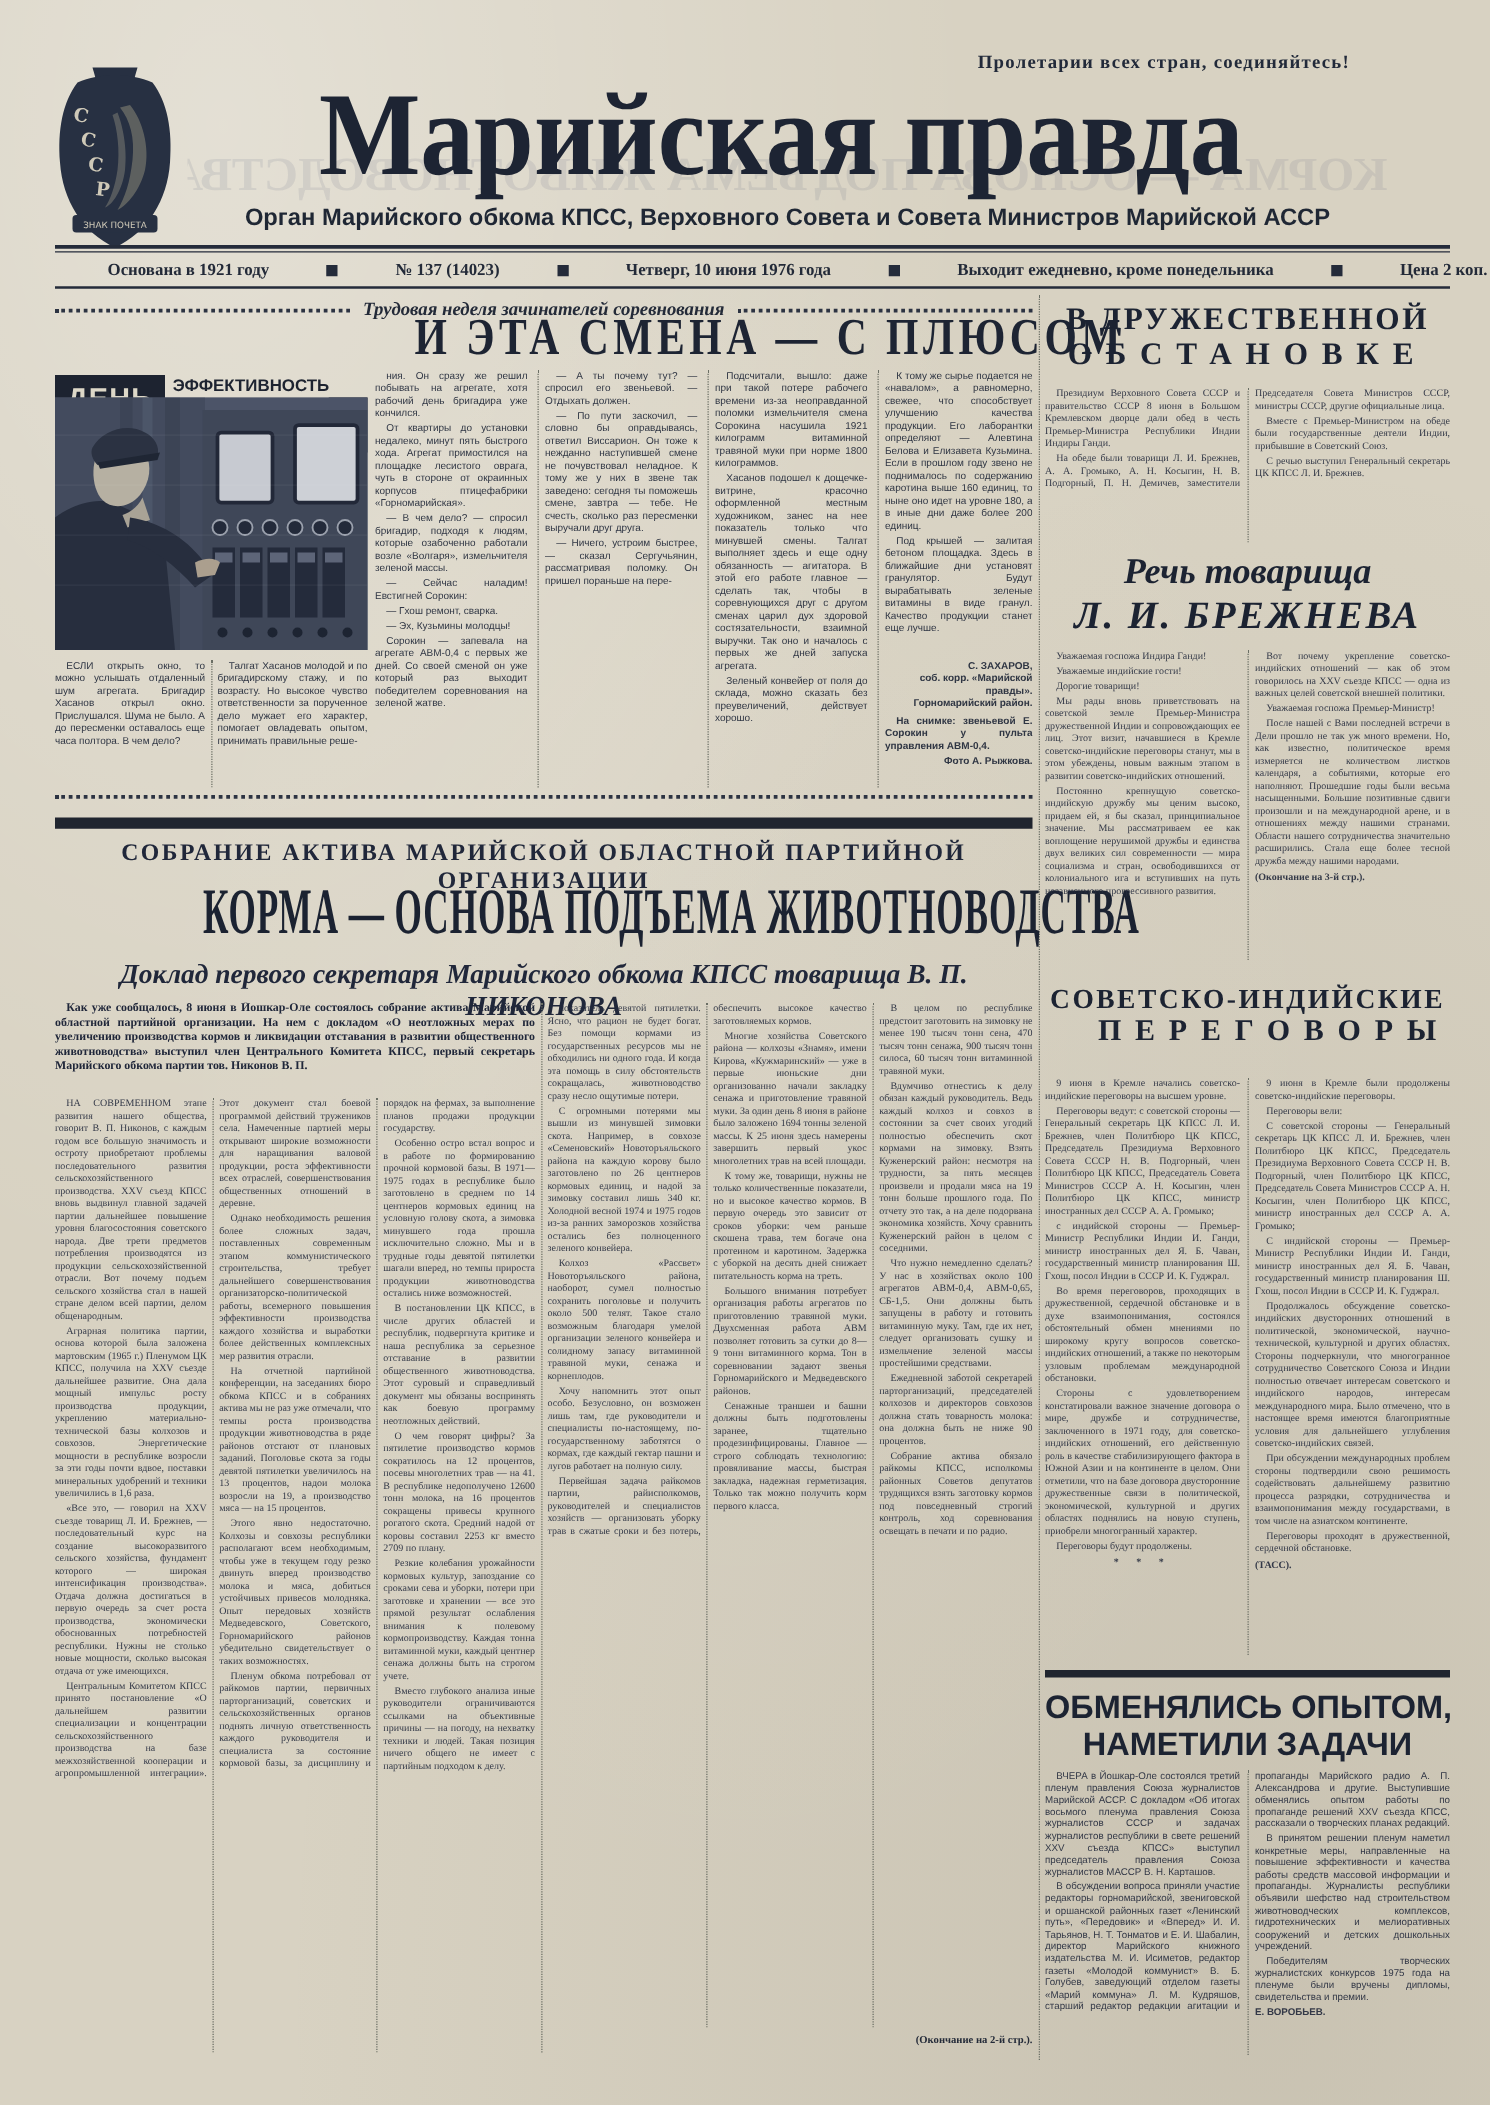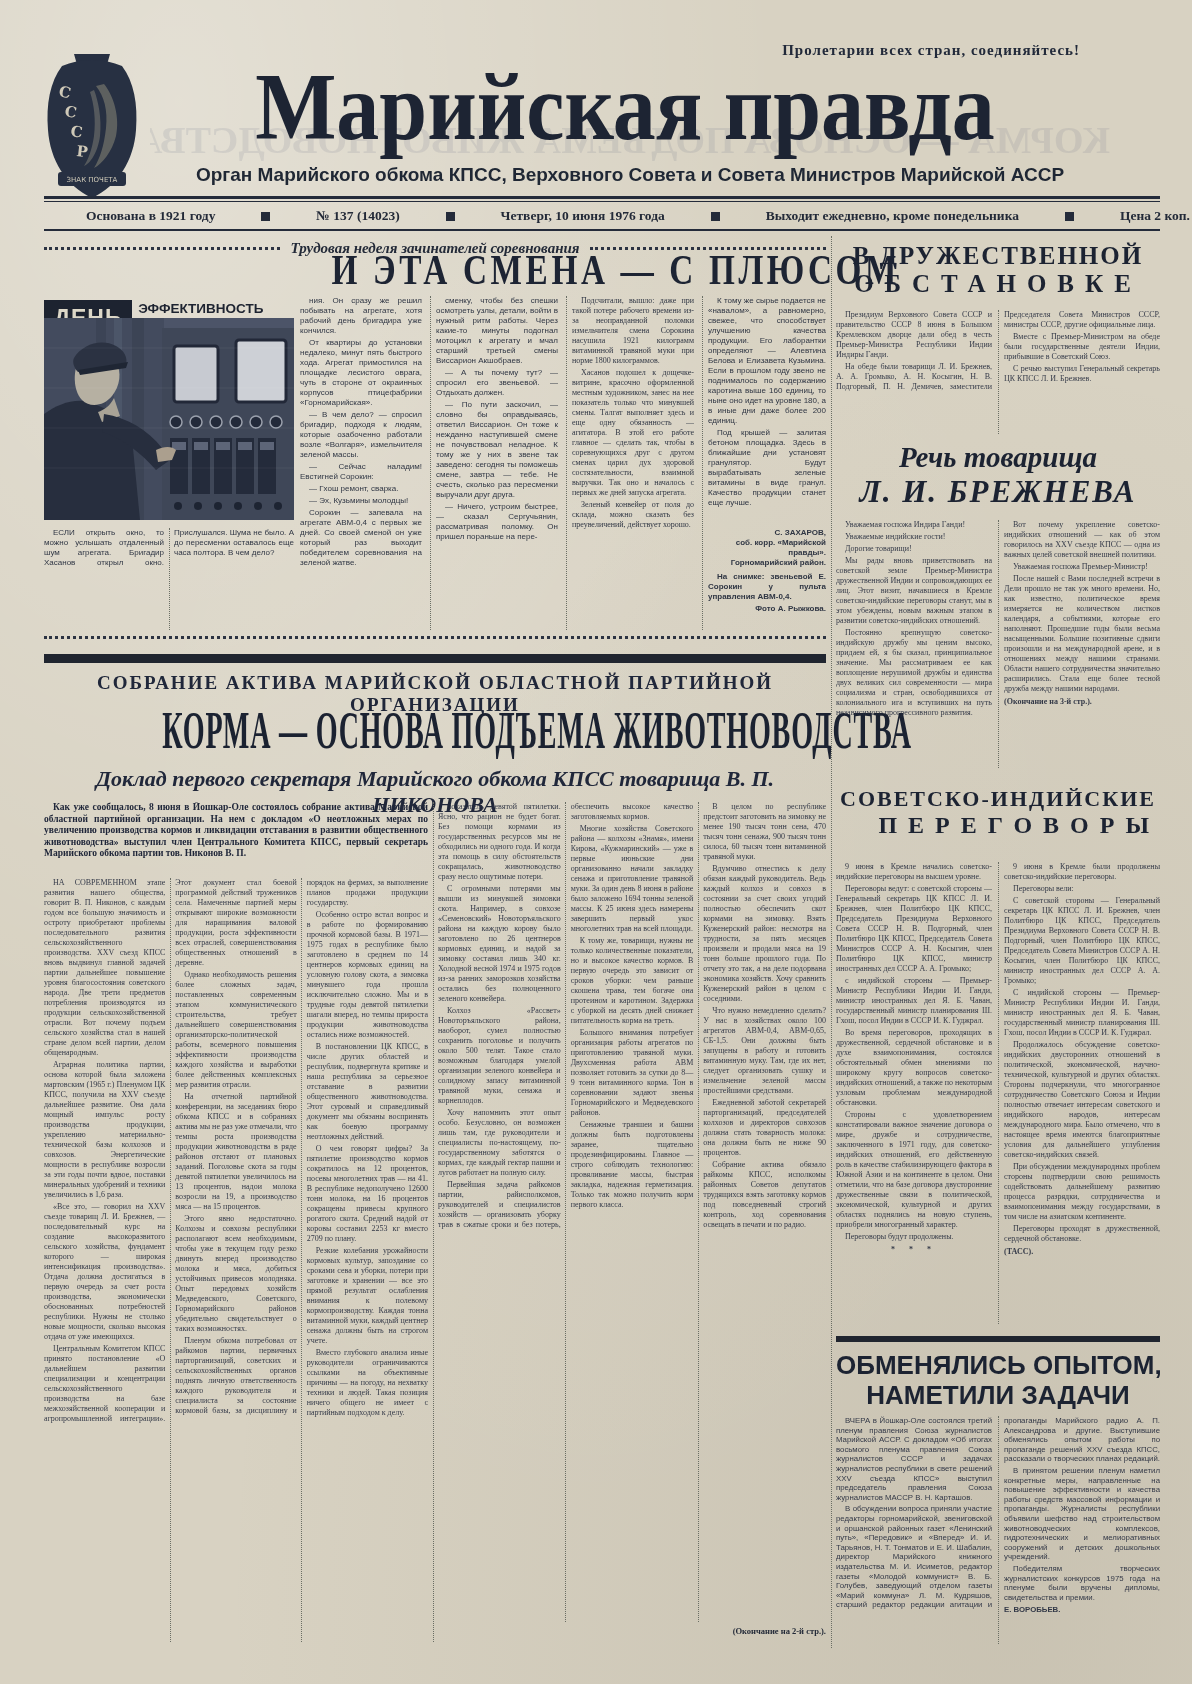--- a/index.html
+++ b/index.html
@@ -44,21 +44,21 @@
       linear-gradient(#d8d2c2,#d8d2c2) 8px 8px/6px 5px no-repeat,
       linear-gradient(#d8d2c2,#d8d2c2) 16px 8px/6px 5px no-repeat,
       linear-gradient(#d8d2c2,#d8d2c2) 0 16px/22px 3px no-repeat;}
   .smena-headline{left:300px;top:246px;width:526px;text-align:center;white-space:nowrap;}
   .smena-headline span{display:inline-block;font-weight:bold;font-size:37px;letter-spacing:4px;color:#1d2433;transform:scale(.9,1.12);transform-origin:center top;}
   .photo{left:44px;top:318px;width:250px;height:202px;background:#495162;}
   .smena-col{font-family:"Liberation Sans","DejaVu Sans",sans-serif;font-size:8px;line-height:10px;color:rgba(33,40,56,.92);overflow:hidden;}
   .caption{left:44px;top:528px;width:250px;height:102px;column-count:2;column-gap:10px;column-rule:1px dotted #6a6e64;}
   .scol1{left:300px;top:296px;width:122px;height:334px;}
   .scol2{left:436px;top:296px;width:122px;height:334px;}
-  .scol3{left:572px;top:296px;width:122px;height:334px;font-family:Liberation Serif, serif;}
+  .scol3{left:572px;top:296px;width:122px;height:334px;}
   .scol4{left:708px;top:296px;width:118px;height:334px;}
   .byline{text-align:right;font-weight:bold;margin-top:20px;}
   .byline p{text-indent:0;margin:0;}
   .pnote{font-weight:bold;margin-top:4px;text-align:justify;}
   .pcredit{text-align:right;font-weight:bold;margin-top:2px;}
   .sm-rule{left:44px;top:636px;width:782px;border-top:3px dotted #2c3342;}
   
   .section-bar{left:44px;top:654px;width:782px;height:9px;background:#20252f;}
   .korma-kicker{left:44px;top:672px;width:782px;text-align:center;font-weight:bold;font-size:19px;letter-spacing:2px;color:#20273a;}
   .korma-headline{left:44px;top:700px;width:782px;text-align:center;white-space:nowrap;}
@@ -216,32 +216,32 @@
         <line x1="0" y1="30" x2="250" y2="30"></line>
           <line x1="0" y1="70" x2="250" y2="70"></line>
         <line x1="0" y1="110" x2="250" y2="110"></line>
           <line x1="0" y1="150" x2="250" y2="150"></line>
       </g>
     </svg>
   </div>
 
   <div class="abs smena-col caption just">
       <p>ЕСЛИ открыть окно, то можно услышать отдаленный шум агрегата. Бригадир Хасанов открыл окно. Прислушался. Шума не было. А до пересменки оставалось еще часа полтора. В чем дело?</p>
+      <p>Талгат Хасанов молодой и по бригадирскому стажу, и по возрасту. Но высокое чувство ответственности за порученное дело мужает его характер, помогает овладевать опытом, принимать правильные реше-</p>
     </div>
   <div class="abs smena-col scol1 just">
       <p>ния. Он сразу же решил побывать на агрегате, хотя рабочий день бригадира уже кончился.</p>
       <p>От квартиры до установки недалеко, минут пять быстрого хода. Агрегат примостился на площадке лесистого оврага, чуть в стороне от окраинных корпусов птицефабрики «Горномарийская».</p>
       <p>— В чем дело? — спросил бригадир, подходя к людям, которые озабоченно работали возле «Волгаря», измельчителя зеленой массы.</p>
       <p>— Сейчас наладим! Евстигней Сорокин:</p>
       <p>— Гхош ремонт, сварка.</p>
       <p>— Эх, Кузьмины молодцы!</p>
       <p>Сорокин — запевала на агрегате АВМ-0,4 с первых же дней. Со своей сменой он уже который раз выходит победителем соревнования на зеленой жатве.</p>
     </div>
   <div class="abs smena-col scol2 just">
-      <p>сменку, чтобы без спешки осмотреть узлы, детали, войти в нужный ритм работы. Через какие-то минуты подогнал мотоцикл к агрегату и мчал старший третьей смены Виссарион Акшобраев.</p>
       <p>— А ты почему тут? — спросил его звеньевой. — Отдыхать должен.</p>
       <p>— По пути заскочил, — словно бы оправдываясь, ответил Виссарион. Он тоже к нежданно наступившей смене не почувствовал неладное. К тому же у них в звене так заведено: сегодня ты поможешь смене, завтра — тебе. Не счесть, сколько раз пересменки выручали друг друга.</p>
       <p>— Ничего, устроим быстрее, — сказал Сергучьянин, рассматривая поломку. Он пришел пораньше на пере-</p>
     </div>
   <div class="abs smena-col scol3 just">
       <p>Подсчитали, вышло: даже при такой потере рабочего времени из-за неоправданной поломки измельчителя смена Сорокина насушила 1921 килограмм витаминной травяной муки при норме 1800 килограммов.</p>
       <p>Хасанов подошел к дощечке-витрине, красочно оформленной местным художником, занес на нее показатель только что минувшей смены. Талгат выполняет здесь и еще одну обязанность — агитатора. В этой его работе главное — сделать так, чтобы в соревнующихся друг с другом сменах царил дух здоровой состязательности, взаимной выручки. Так оно и началось с первых же дней запуска агрегата.</p>
       <p>Зеленый конвейер от поля до склада, можно сказать без преувеличений, действует хорошо.</p>
     </div>
   <div class="abs smena-col scol4">

